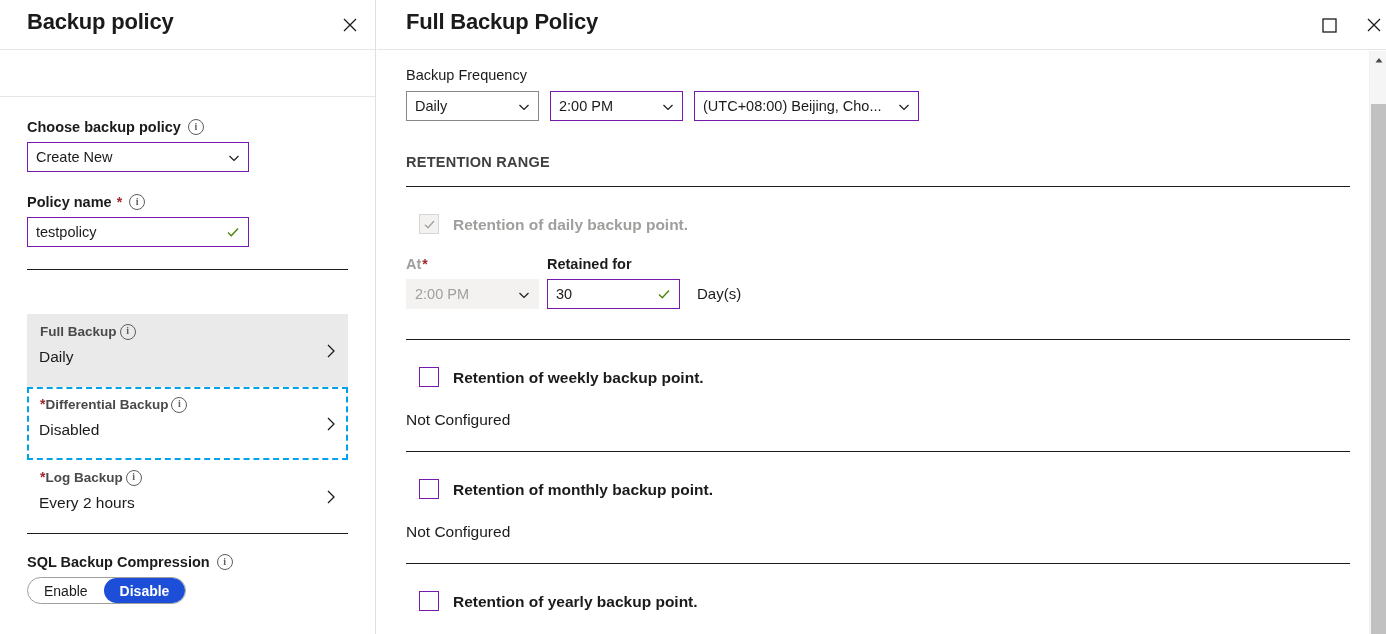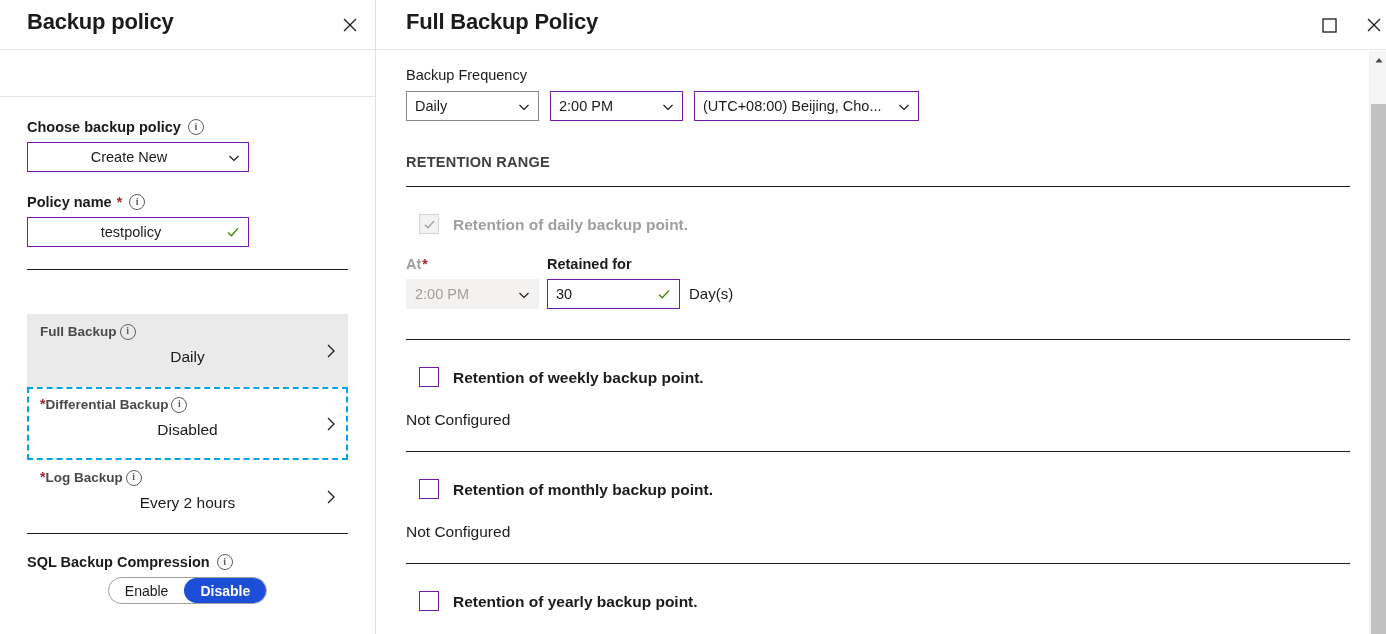--- a/index.html
+++ b/index.html
@@ -59,21 +59,20 @@
   }
   #left-toolbar {
     height: 47px;
     border-bottom: 1px solid #e6e6e6;
     box-sizing: border-box;
     background: #ffffff;
   }
 
   #left-body {
     padding: 0 27px;
-    text-align: center;
   }
 
   .field-label {
     font-size: 14.5px;
     font-weight: 600;
     color: #1b1b1b;
     margin-top: 21px;
     margin-bottom: 6px;
     display: flex;
     align-items: center;
@@ -354,21 +353,21 @@
     color: #a19f9d;
     cursor: default;
   }
   #fg-at { width: 133px; }
   #fg-retained { width: 133px; margin-left: 8px; }
   #day-unit {
     font-size: 15px;
     color: #1b1b1b;
     align-self: flex-end;
     padding-bottom: 6px;
-    margin-left: 9px;
+    margin-left: 17px;
     line-height: 18px;
   }
 
   .notconf {
     font-size: 15.5px;
     color: #1b1b1b;
     margin-top: 23px;
     line-height: 19px;
   }
 

